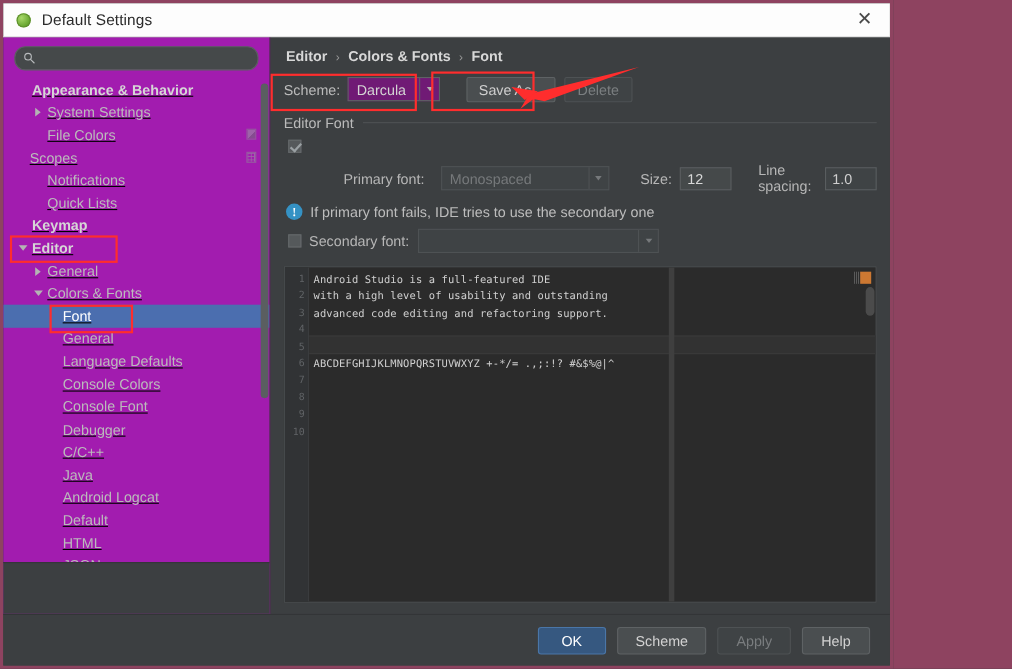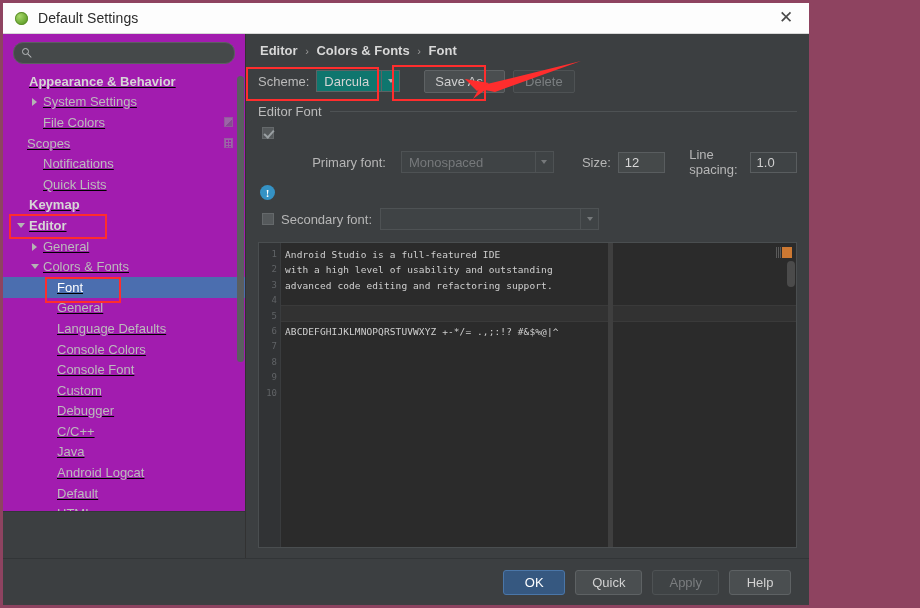--- a/index.html
+++ b/index.html
@@ -110,21 +110,21 @@
     flex:1 1 auto;min-width:0;background:#3c3f41;
     display:flex;flex-direction:column;padding:9px 12px 0 12px;position:relative;
   }
   .breadcrumb{
     font-size:13px;font-weight:bold;color:#d8d8d8;margin:0 0 10px 2px;
   }
   .breadcrumb .sep{font-weight:normal;color:#9a9a9a;margin:0 4px;font-size:11px;}
   .scheme-row{display:flex;align-items:center;height:26px;margin-bottom:10px;}
   .lbl{font-size:13px;color:#bbbbbb;}
   .combo{
-    height:22px;min-width:74px;background:#0f766e;border:1px solid #5e6264;
+    height:22px;min-width:74px;background:#701a75;border:1px solid #5e6264;
     display:flex;align-items:center;box-sizing:border-box;margin-left:7px;
   }
   .combo .val{font-size:13px;color:#d4d4d4;padding:0 7px;flex:1;white-space:nowrap;}
   .combo .caret{
     width:17px;height:20px;border-left:1px solid #5e6264;display:flex;
     align-items:center;justify-content:center;
   }
   .caret b{border-top:4px solid #b0b0b0;border-left:3.5px solid transparent;border-right:3.5px solid transparent;display:block;}
   .btn{
     height:23px;min-width:62px;box-sizing:border-box;
@@ -298,24 +298,20 @@
             <span class="arrow"></span>
             <span>Language Defaults</span>
           </div>
           <div class="tree-item" style="padding-left: 42px;">
             <span class="arrow"></span>
             <span>Console Colors</span>
           </div>
           <div class="tree-item" style="padding-left: 42px;">
             <span class="arrow"></span>
             <span>Console Font</span>
-          </div>
-          <div class="tree-item" style="padding-left: 42px;">
-            <span class="arrow"></span>
-            <span>Custom</span>
           </div>
           <div class="tree-item" style="padding-left: 42px;">
             <span class="arrow"></span>
             <span>Debugger</span>
           </div>
           <div class="tree-item" style="padding-left: 42px;">
             <span class="arrow"></span>
             <span>C/C++</span>
           </div>
           <div class="tree-item" style="padding-left: 42px;">
@@ -391,20 +387,21 @@
             </span>
         </div>
         <span class="field-label" style="margin-left:28px">Size:</span>
         <div class="input active" style="width:62px;margin-left:7px">12</div>
         <span class="field-label" style="margin-left:24px">Line spacing:</span>
         <div class="input" style="width:62px;margin-left:7px">1.0</div>
       </div>
 
       <div class="note-row">
         <span class="info-icon">!</span>
+        <span class="note-text">If primary font fails, IDE tries to use the secondary one</span>
       </div>
 
       <div class="field-row">
         <span class="chkbox gray" style="margin-right:7px"></span>
         <span class="field-label">Secondary font:</span>
         <div class="combo" style="width:219px;margin-left:8px;border-color:#4e5254;background:#3f4345">
           <span class="val" style="color:#76797b"></span>
           <span class="caret" style="border-color:#4e5254">
               <b style="border-top-color:#76797b"></b>
             </span>
@@ -441,21 +438,21 @@
         <div class="marker-stripes"></div>
         <div class="marker"></div>
         <div class="prev-scroll"></div>
       </div>
 
     </div>
   </div>
 
   <div class="footer">
     <div class="fbtn primary">OK</div>
-    <div class="fbtn">Quick</div>
+    <div class="fbtn">Scheme</div>
     <div class="fbtn disabled">Apply</div>
     <div class="fbtn">Help</div>
   </div>
 
   <div class="anno" style="left:243px;top:64px;width:129px;height:30px;"></div>
   <div class="anno" style="left:389px;top:62px;width:90px;height:32px;"></div>
   <div class="anno" style="left:6px;top:211px;width:94px;height:21px;"></div>
   <div class="anno" style="left:42px;top:274px;width:72px;height:22px;"></div>
   <svg class="anno-arrow" width="140" height="46" style="left:440px;top:56px;" viewBox="0 0 140 46">
     <polygon points="138,2 40,26 22,20 36,30 30,40 42,31 52,33" fill="#ff2d2d"></polygon>

